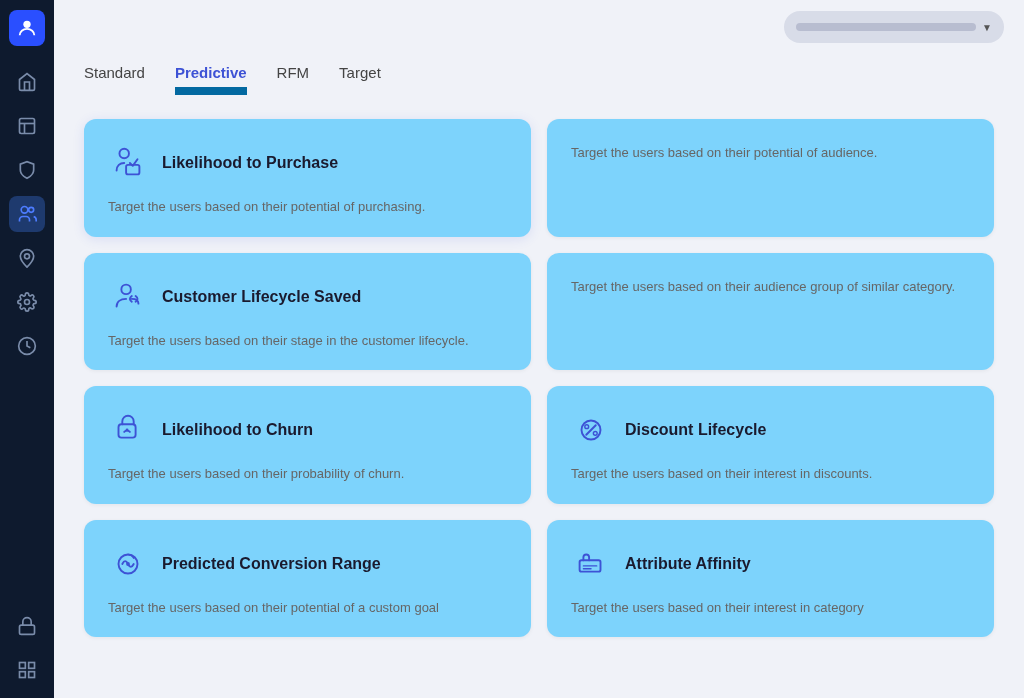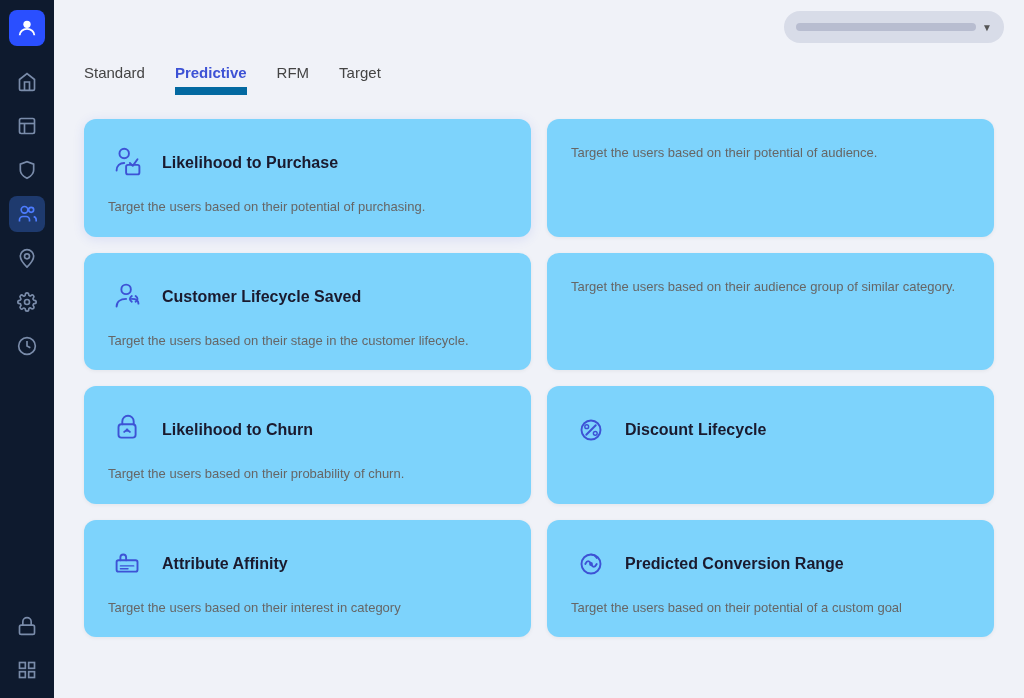--- a/index.html
+++ b/index.html
@@ -292,47 +292,48 @@
           <div class="card-icon">
             <svg viewBox="0 0 40 40" fill="none">
               <circle cx="20" cy="20" r="10" stroke="#3d52d5" stroke-width="2"></circle>
               <path d="M15 25l10-10" stroke="#3d52d5" stroke-width="2" stroke-linecap="round"></path>
               <circle cx="15.5" cy="16.5" r="2" stroke="#3d52d5" stroke-width="1.5"></circle>
               <circle cx="24.5" cy="23.5" r="2" stroke="#3d52d5" stroke-width="1.5"></circle>
             </svg>
           </div>
           <div class="card-title">Discount Lifecycle</div>
         </div>
+        <div class="card-desc">Target the users based on their interest in discounts.</div>
+      </div>
+
+      <div class="card">
+        <div class="card-header">
+          <div class="card-icon">
+            <svg viewBox="0 0 40 40" fill="none">
+              <circle cx="20" cy="20" r="10" stroke="#3d52d5" stroke-width="2"></circle>
+              <path d="M14 20 Q17 14 20 20 Q23 26 26 20" stroke="#3d52d5" stroke-width="2" stroke-linecap="round" fill="none"></path>
+              <circle cx="20" cy="20" r="2" fill="#3d52d5"></circle>
+              <path d="M20 10 Q24 10 26 14" stroke="#3d52d5" stroke-width="1.5" stroke-linecap="round"></path>
+            </svg>
+          </div>
+          <div class="card-title">Predicted Conversion Range</div>
+        </div>
+        <div class="card-desc">Target the users based on their potential of a custom goal</div>
       </div>
 
       <div class="card">
         <div class="card-header">
           <div class="card-icon">
             <svg viewBox="0 0 40 40" fill="none">
               <rect x="8" y="16" width="22" height="12" rx="2" stroke="#3d52d5" stroke-width="2"></rect>
               <path d="M12 16v-3a3 3 0 016 0v3" stroke="#3d52d5" stroke-width="2" stroke-linecap="round"></path>
               <line x1="12" y1="22" x2="26" y2="22" stroke="#3d52d5" stroke-width="1.5" stroke-linecap="round"></line>
               <line x1="12" y1="25" x2="20" y2="25" stroke="#3d52d5" stroke-width="1.5" stroke-linecap="round"></line>
             </svg>
           </div>
           <div class="card-title">Attribute Affinity</div>
         </div>
         <div class="card-desc">Target the users based on their interest in  category</div>
       </div>
 
-      <div class="card">
-        <div class="card-header">
-          <div class="card-icon">
-            <svg viewBox="0 0 40 40" fill="none">
-              <circle cx="20" cy="20" r="10" stroke="#3d52d5" stroke-width="2"></circle>
-              <path d="M14 20 Q17 14 20 20 Q23 26 26 20" stroke="#3d52d5" stroke-width="2" stroke-linecap="round" fill="none"></path>
-              <circle cx="20" cy="20" r="2" fill="#3d52d5"></circle>
-              <path d="M20 10 Q24 10 26 14" stroke="#3d52d5" stroke-width="1.5" stroke-linecap="round"></path>
-            </svg>
-          </div>
-          <div class="card-title">Predicted Conversion Range</div>
-        </div>
-        <div class="card-desc">Target the users based on their potential of a custom goal</div>
-      </div>
-
     </div>
   </div>
 </div>
 
 </body></html>

